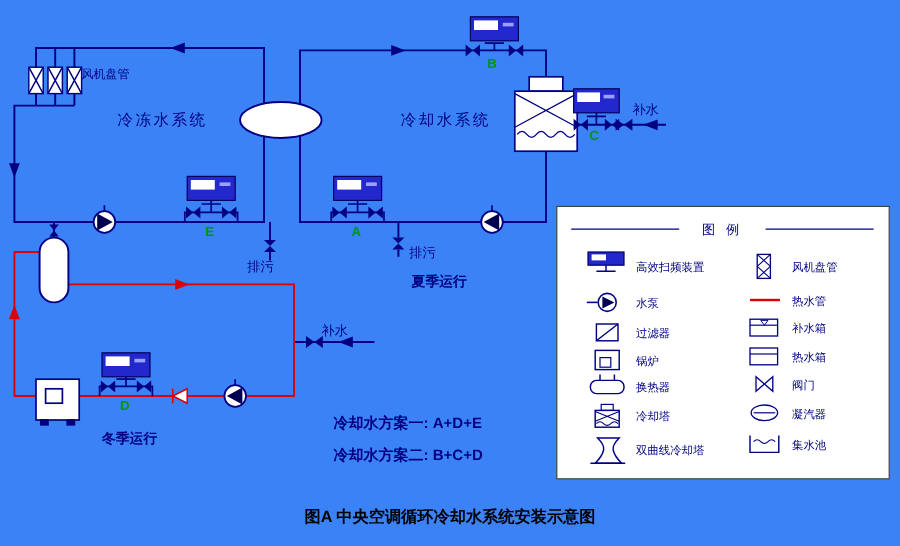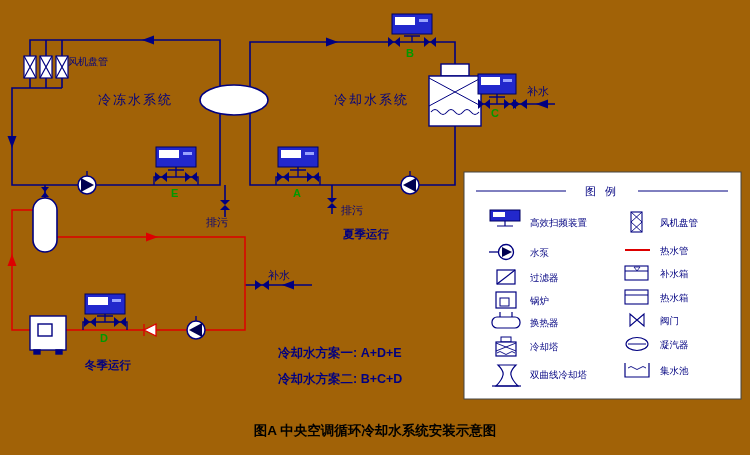--- a/index.html
+++ b/index.html
@@ -1,16 +1,16 @@
 <!DOCTYPE html>
 <html><head>
 <meta charset="utf-8">
 <style>
   html,body{margin:0;padding:0;background:#ffffff;}
-  .stage{position:relative;width:750px;height:455px;background:#a16207;overflow:hidden;
+  .stage{position:relative;width:750px;height:455px;background:#3b82f6;overflow:hidden;
          font-family:"Liberation Sans", sans-serif;}
   svg text{font-family:"Liberation Sans", sans-serif;}
   .t10{font-size:10px;fill:#000080;}
   .t11{font-size:11px;fill:#000080;}
   .sys{font-size:13px;fill:#000080;letter-spacing:2px;}
   .run{font-size:11.5px;fill:#000080;font-weight:bold;}
   .scheme{font-size:12.5px;fill:#000080;font-weight:bold;}
   .dev{font-size:11px;fill:#009900;font-weight:bold;}
   .leg{font-size:9.5px;fill:#000080;}
   .legtitle{font-size:11px;fill:#000080;letter-spacing:3px;text-anchor:middle;}

